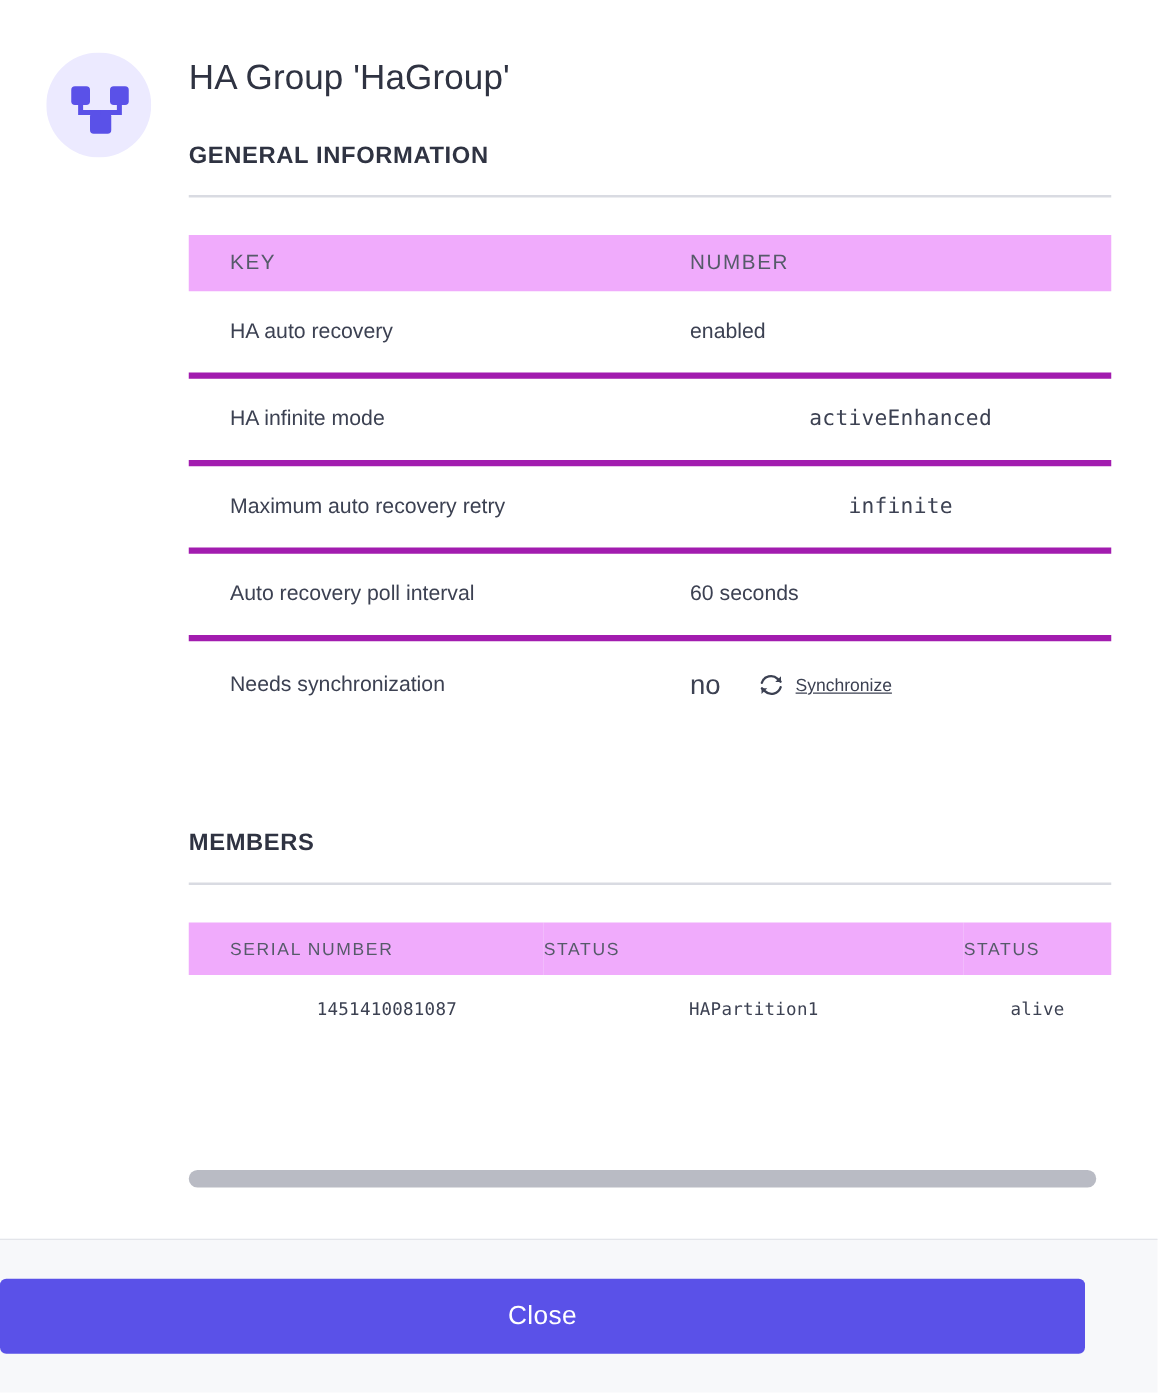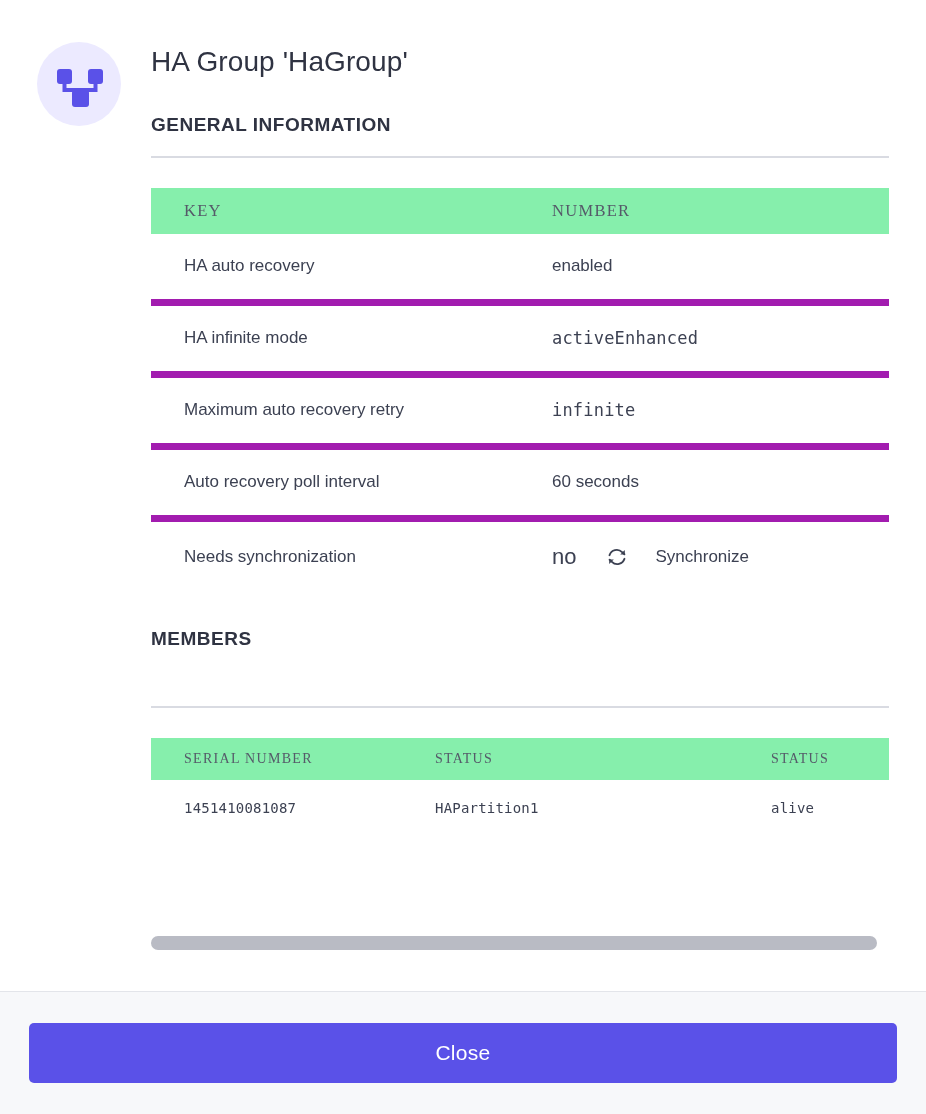--- a/index.html
+++ b/index.html
@@ -51,21 +51,21 @@
 
   .section-title {
     position: absolute;
     left: 151px;
     font-size: 19px;
     font-weight: 700;
     letter-spacing: 0.5px;
     color: #2f3342;
   }
   .section-title.general { top: 114px; }
-  .section-title.members { top: 628px; }
+  .section-title.members { top: 664px; }
 
   .section-rule {
     position: absolute;
     left: 151px;
     width: 738px;
     height: 2px;
     background: #d9dbe2;
   }
   .section-rule.general { top: 156px; }
   .section-rule.members { top: 706px; }
@@ -74,61 +74,62 @@
   .table {
     position: absolute;
     left: 151px;
     width: 738px;
     border-collapse: collapse;
   }
   .table.general { top: 188px; }
   .table.members { top: 738px; }
 
   .table .hdr-row td {
-    background: #86efac;
+    background: #f0abfc;
     font-size: 16.5px;
     letter-spacing: 1.3px;
     color: #555a69;
     font-weight: 400;
     padding: 13px 0 13px 0;
     border-bottom: none;
-    font-family: Liberation Serif, serif;
   }
   .table .hdr-row td:first-child { padding-left: 33px; }
 
   .table td {
-    border-bottom: 7px solid #a21caf;
+    border-bottom: 5px solid #a21caf;
     padding: 22px 0 23px 0;
     font-size: 17px;
     color: #3c4152;
     vertical-align: middle;
   }
   .table td.key { padding-left: 33px; width: 368px; }
   .table tr:last-child td { border-bottom: none; }
 
   .mono {
     font-family: "DejaVu Sans Mono", "Liberation Mono", monospace;
     font-size: 19px;
     color: #3c4152;
     letter-spacing: 0.2px;
+    text-align: center;
   }
 
   .sync-cell {
     display: flex;
     align-items: center;
     gap: 10px;
   }
   .sync-val { font-size: 22px; color: #3c4152; margin-right: 20px; }
   .sync-link {
     display: inline-flex;
     align-items: center;
-    gap: 27px;
+    gap: 8px;
     color: #3c4152;
-    font-size: 17px;
+    font-size: 14px;
     cursor: pointer;
+    text-decoration: underline;
   }
   .sync-icon { display: inline-block; width: 22px; height: 22px; }
 
   
   .table.members td.serial { width: 251px; padding-left: 33px; }
   .table.members td.label  { width: 336px; }
   .table.members td.status { }
   .table.members .hdr-row td.serial { padding-left: 33px; }
   .table.members .hdr-row td { padding: 13px 0; }
   .table.members td { padding: 20px 0 21px 0; font-size: 14px; }
@@ -150,21 +151,21 @@
   }
 
   
   .footer {
     flex: 0 0 auto;
     height: 122px;
     background: #f7f8fa;
     border-top: 1px solid #e3e5ea;
     display: flex;
     align-items: center;
-    justify-content: center;
+    justify-content: flex-start;
   }
   .close-btn {
     width: 868px;
     height: 60px;
     background: #5a51e8;
     border: none;
     border-radius: 5px;
     color: #ffffff;
     font-size: 21px;
     font-family: "Liberation Sans", sans-serif;

